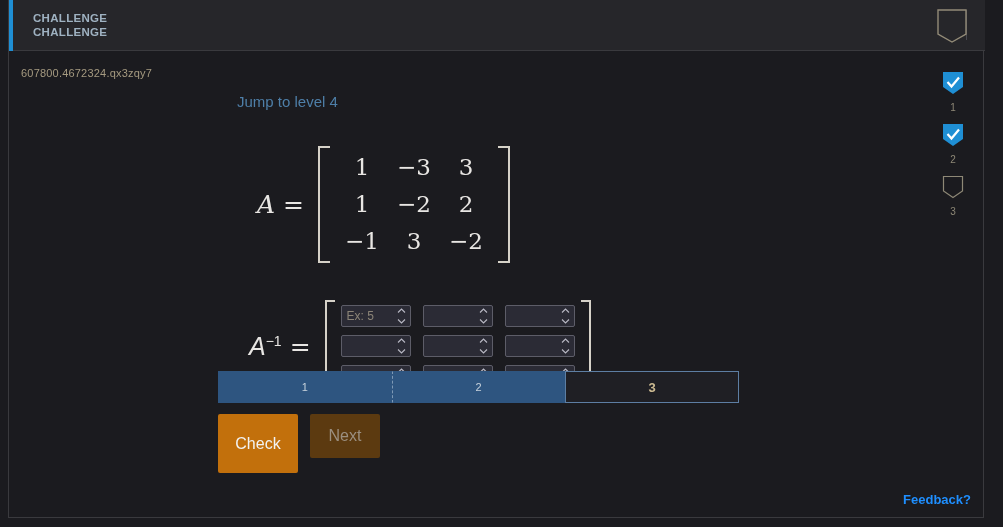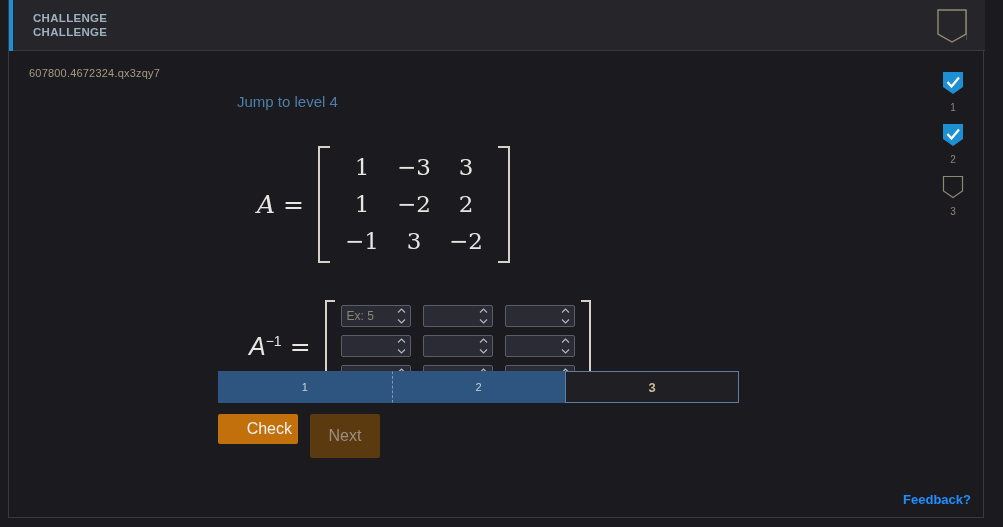--- a/index.html
+++ b/index.html
@@ -78,21 +78,20 @@
     left: 0; top: 51px;
     width: 976px; height: 466px;
   }
 
   .activity-id {
     position: absolute;
     left: 12px; top: 16px;
     color: #a59a80;
     font-size: 11px;
     letter-spacing: 0.2px;
-    margin-left: 8px;
   }
 
   .jump-link {
     position: absolute;
     left: 228px; top: 42px;
     color: #4e7fa8;
     font-size: 15px;
     text-decoration: none;
     cursor: pointer;
   }
@@ -235,24 +234,23 @@
     gap: 12px;
   }
   .btn {
     border: none;
     border-radius: 2px;
     font-family: "Liberation Sans", sans-serif;
     font-size: 16px;
     cursor: pointer;
   }
   .btn-check {
-    width: 80px; height: 30px;
+    width: 80px; height: 59px;
     background: #c2700c;
     color: #f2f2f2;
-    text-align: right;
   }
   .btn-next {
     width: 70px; height: 44px;
     background: #5c3a10;
     color: #9b8f80;
     cursor: default;
   }
 
   
   .feedback {

